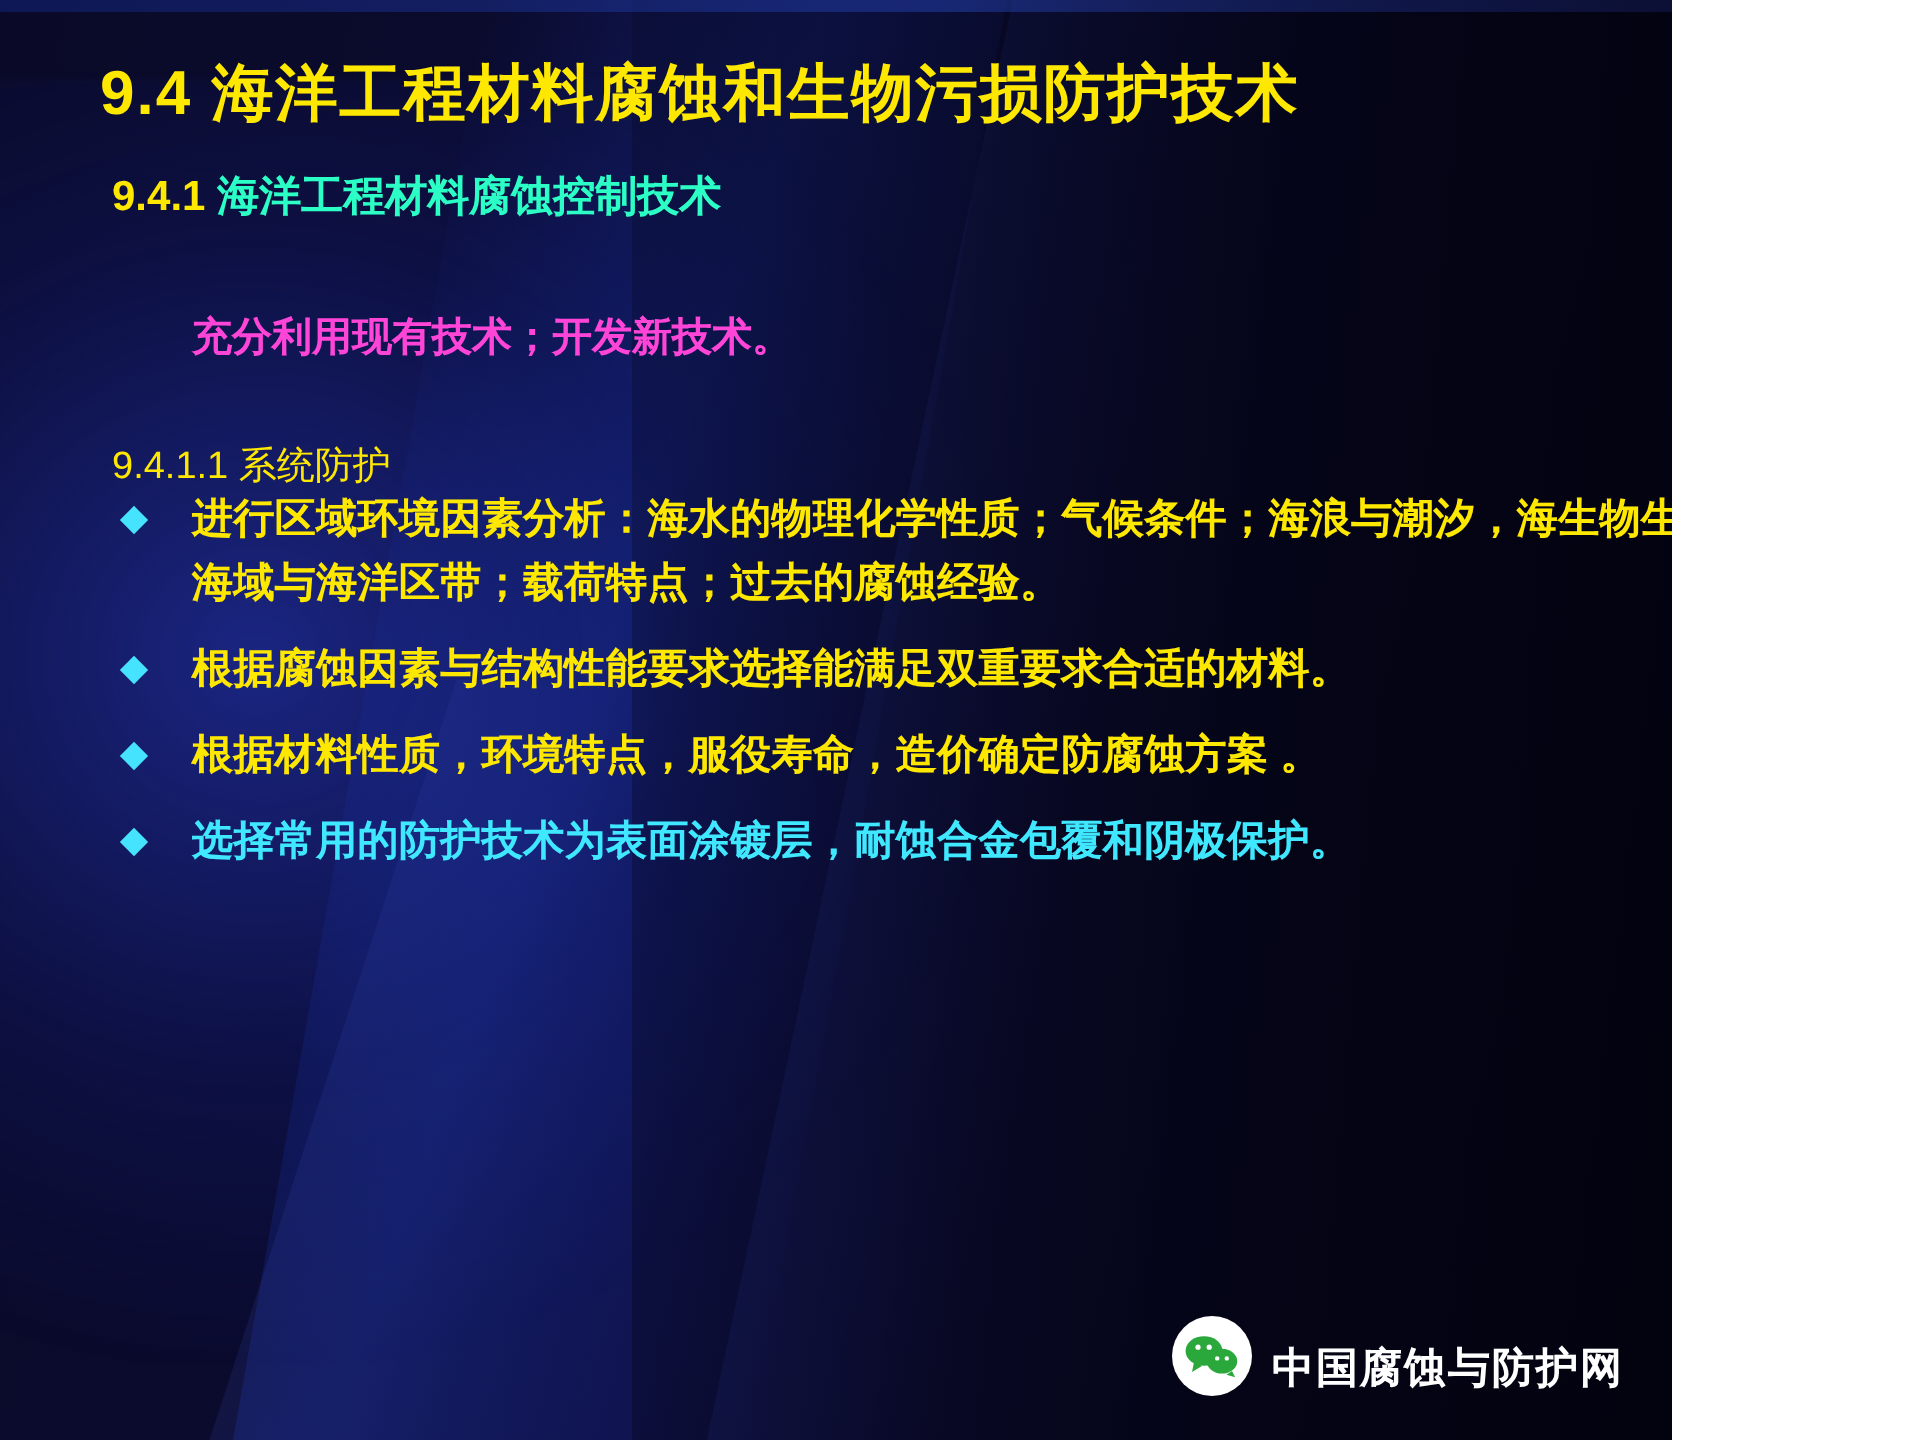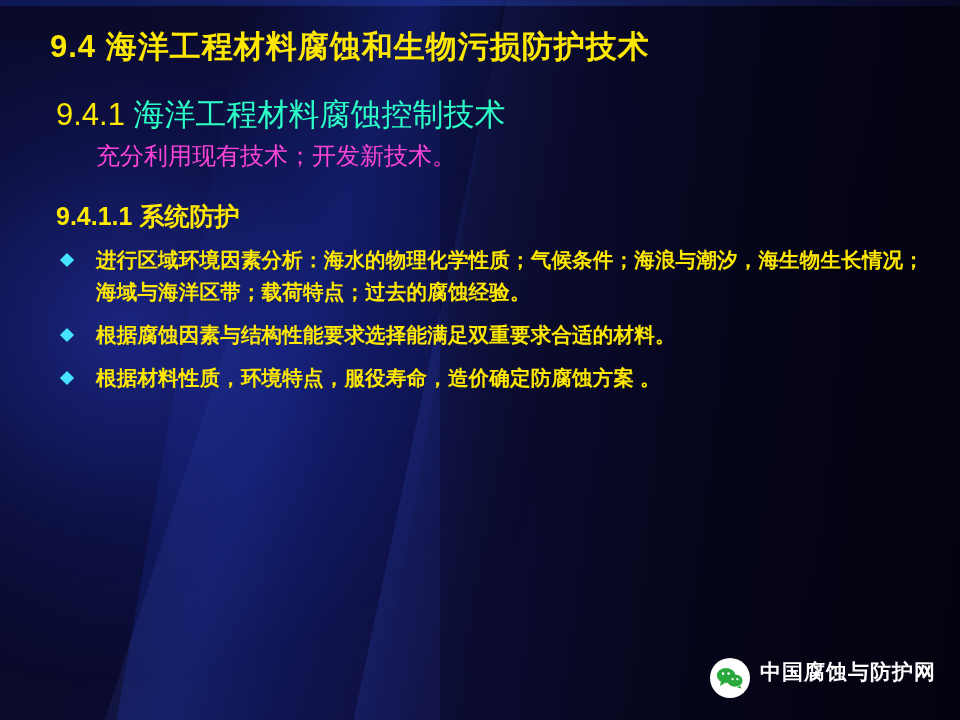--- a/index.html
+++ b/index.html
@@ -7,21 +7,21 @@
     padding: 0;
   }
   body {
     width: 960px;
     height: 720px;
     overflow: hidden;
     font-family: "Liberation Sans", sans-serif;
   }
   .slide {
     position: relative;
-    width: 960px;
+    width: 836px;
     height: 720px;
     background: #701a75;
     overflow: hidden;
   }
   
   .bg-base {
     position: absolute;
     inset: 0;
     background: linear-gradient(105deg, #0a0a28 0%, #0b0b30 40%, #111145 60%, #0a0a22 100%);
   }
@@ -87,44 +87,44 @@
     top: 26px;
     font-size: 31px;
     font-weight: bold;
     color: #ffe800;
     letter-spacing: 1px;
     white-space: nowrap;
   }
   .sub1 {
     position: absolute;
     left: 56px;
-    top: 94px;
-    font-size: 31px;
+    top: 84px;
+    font-size: 21px;
+    font-weight: bold;
+    color: #2bffc6;
+    white-space: nowrap;
+  }
+  .sub1-lead {
+    color: #ffe800;
+  }
+  .pink {
+    position: absolute;
+    left: 96px;
+    top: 155px;
+    font-size: 20px;
+    font-weight: bold;
+    color: #ff45d8;
+    white-space: nowrap;
+  }
+  .sub2 {
+    position: absolute;
+    left: 56px;
+    top: 220px;
+    font-size: 19px;
     font-weight: normal;
-    color: #2bffc6;
-    white-space: nowrap;
-  }
-  .sub1-lead {
-    color: #ffe800;
-  }
-  .pink {
-    position: absolute;
-    left: 96px;
-    top: 140px;
-    font-size: 24px;
-    font-weight: normal;
-    color: #ff45d8;
-    white-space: nowrap;
-  }
-  .sub2 {
-    position: absolute;
-    left: 56px;
-    top: 200px;
-    font-size: 25px;
-    font-weight: bold;
     color: #ffe800;
     white-space: nowrap;
   }
   .bullets {
     position: absolute;
     left: 56px;
     top: 244px;
     width: 870px;
   }
   .bullet {
@@ -150,21 +150,21 @@
     color: #3fe8ff;
   }
   .bullet.cyan .marker {
     background: #46e3ff;
   }
   .watermark {
     position: absolute;
     right: 24px;
     bottom: 22px;
     display: flex;
-    align-items: flex-start;
+    align-items: flex-end;
     gap: 10px;
   }
   .wm-logo {
     width: 40px;
     height: 40px;
     border-radius: 50%;
     background: #ffffff;
     position: relative;
     display: flex;
     align-items: center;
@@ -211,20 +211,24 @@
         <span class="marker"></span>
         <span>进行区域环境因素分析：海水的物理化学性质；气候条件；海浪与潮汐，海生物生长情况；海域与海洋区带；载荷特点；过去的腐蚀经验。</span>
       </div>
       <div class="bullet">
         <span class="marker"></span>
         <span>根据腐蚀因素与结构性能要求选择能满足双重要求合适的材料。</span>
       </div>
       <div class="bullet">
         <span class="marker"></span>
         <span>根据材料性质，环境特点，服役寿命，造价确定防腐蚀方案 。</span>
+      </div>
+      <div class="bullet cyan">
+        <span class="marker"></span>
+        <span>选择常用的防护技术为表面涂镀层，耐蚀合金包覆和阴极保护。</span>
       </div>
     </div>
 
     <div class="watermark">
       <div class="wm-logo">
         <svg width="28" height="22" viewBox="0 0 28 22" aria-hidden="true">
           <ellipse cx="10" cy="8.5" rx="9.2" ry="7.4" fill="#2ba83c"></ellipse>
           <polygon points="5,14 4,19 9,16" fill="#2ba83c"></polygon>
           <circle cx="7" cy="6.6" r="1.3" fill="#ffffff"></circle>
           <circle cx="12.6" cy="6.6" r="1.3" fill="#ffffff"></circle>

